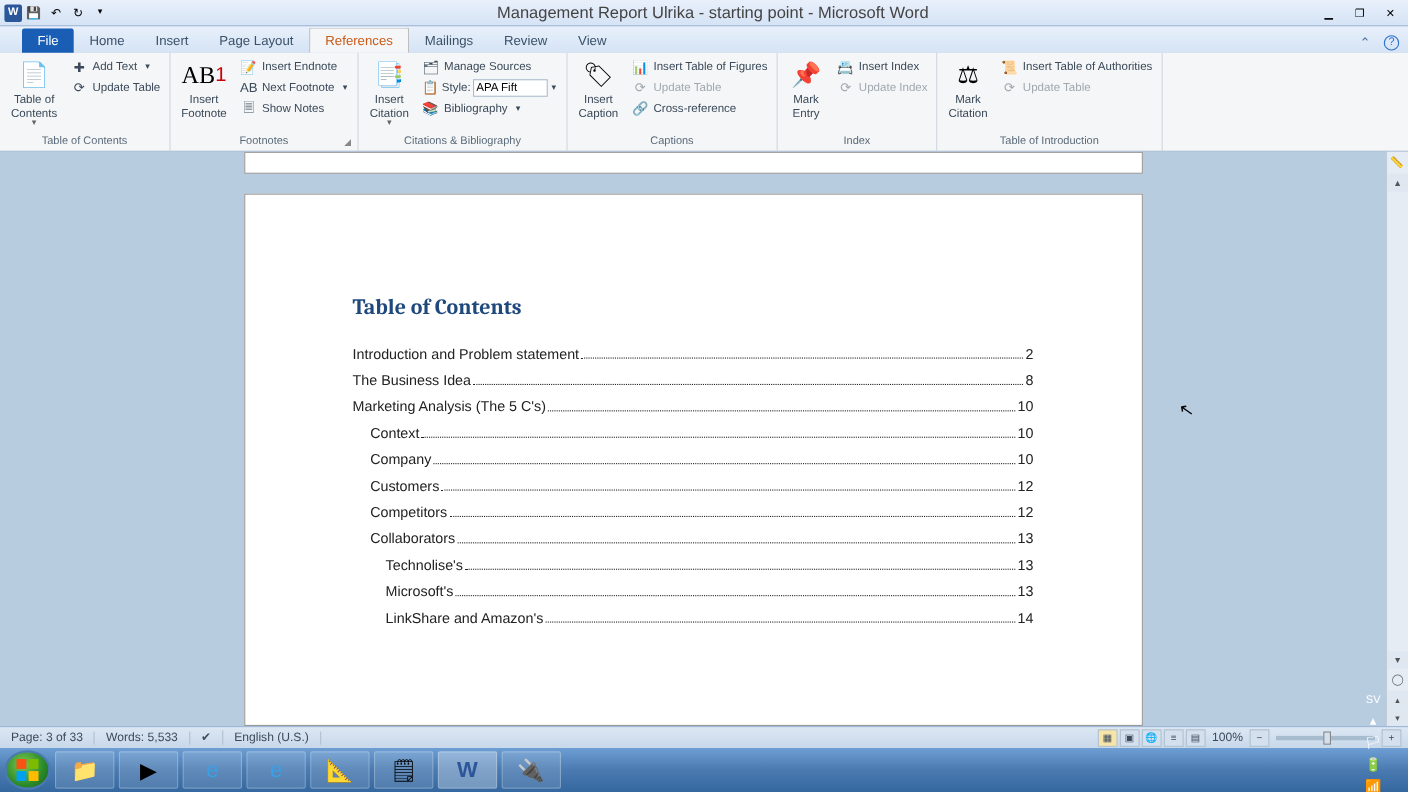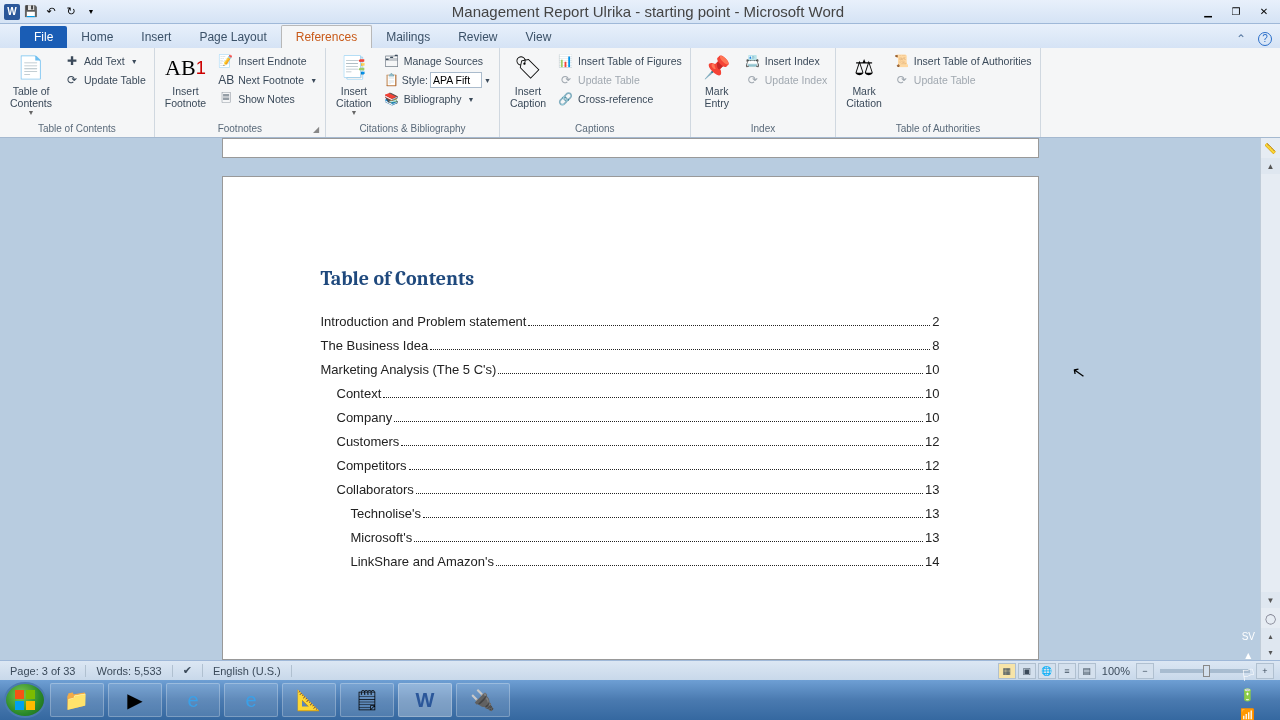--- a/index.html
+++ b/index.html
@@ -29,21 +29,21 @@
 .big-btn { display: flex; flex-direction: column; align-items: center; justify-content: flex-start; padding: 2px 6px; cursor: pointer; min-width: 44px; }
 .big-btn .icon { width: 32px; height: 32px; display: flex; align-items: center; justify-content: center; font-size: 22px; margin-bottom: 2px; }
 .big-btn .label { font-size: 10.5px; color: #3b4a5a; text-align: center; line-height: 1.1; }
 .big-btn .dd { font-size: 7px; color: #666; }
 
 .stack { display: flex; flex-direction: column; gap: 1px; padding-top: 2px; }
 .small-btn { display: flex; align-items: center; gap: 4px; padding: 1px 4px; cursor: pointer; font-size: 10.5px; color: #3b4a5a; white-space: nowrap; }
 .small-btn.disabled { color: #a0a8b0; }
 .small-btn .sicon { width: 16px; height: 16px; display: inline-flex; align-items: center; justify-content: center; font-size: 12px; }
 .style-row { display: flex; align-items: center; gap: 2px; font-size: 10.5px; }
-.style-row input { width: 52px; font-size: 10.5px; height: 16px; border: 1px solid #abc; padding: 0 2px; }
+.style-row input { width: 68px; font-size: 10.5px; height: 16px; border: 1px solid #abc; padding: 0 2px; }
 .style-row .dd { font-size: 7px; }
 
 .workspace { position: absolute; top: 138px; bottom: 60px; left: 0; right: 20px; background: #b8cce0; overflow: hidden; display: flex; flex-direction: column; align-items: center; }
 .page-prev { width: 817px; height: 20px; background: white; border: 1px solid #999; margin-bottom: 18px; }
 .page { width: 817px; flex: 1; background: white; border: 1px solid #999; padding: 90px 98px 10px 98px; }
 .toc-title { font-family: Cambria, Georgia, serif; font-size: 20px; font-weight: bold; color: #1f497d; margin-bottom: 24px; }
 .toc-entry { display: flex; align-items: baseline; font-size: 13px; color: #222; font-family: Calibri, sans-serif; margin-bottom: 9px; }
 .toc-entry.l0 { padding-left: 0; }
 .toc-entry.l1 { padding-left: 16px; }
 .toc-entry.l2 { padding-left: 30px; }
@@ -248,21 +248,21 @@
         <div class="small-btn">
             <span class="sicon">📜</span>
             <span>Insert Table of Authorities</span>
           </div>
         <div class="small-btn disabled">
             <span class="sicon">⟳</span>
             <span>Update Table</span>
           </div>
       </div>
     </div>
-    <div class="group-label">Table of Authorities</div>
+    <div class="group-label">Table of Introduction</div>
   </div>
 
 </div>
 
 <div class="workspace">
   <div class="page-prev"></div>
   <div class="page">
     <div class="toc-title">Table of Contents</div>
     <div id="toc-container">
         <div class="toc-entry l0">

